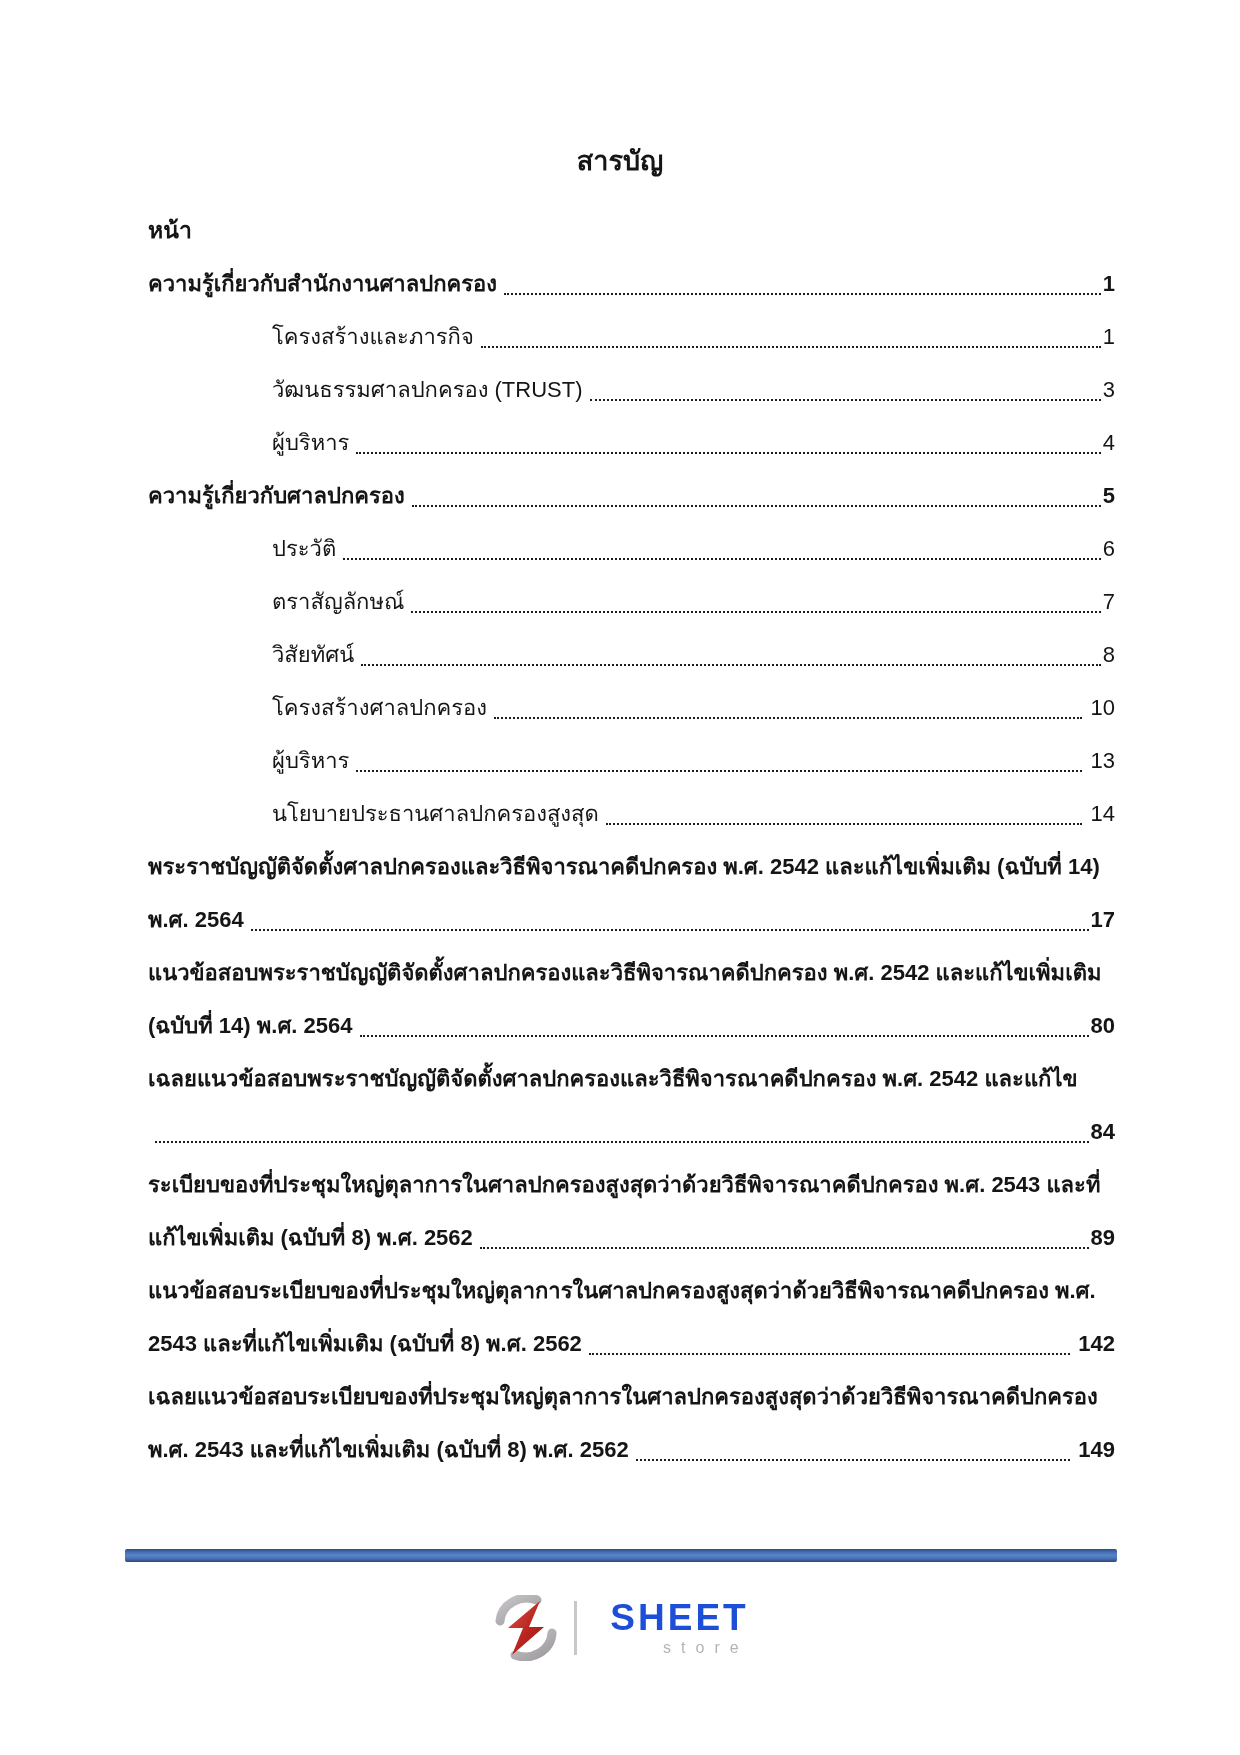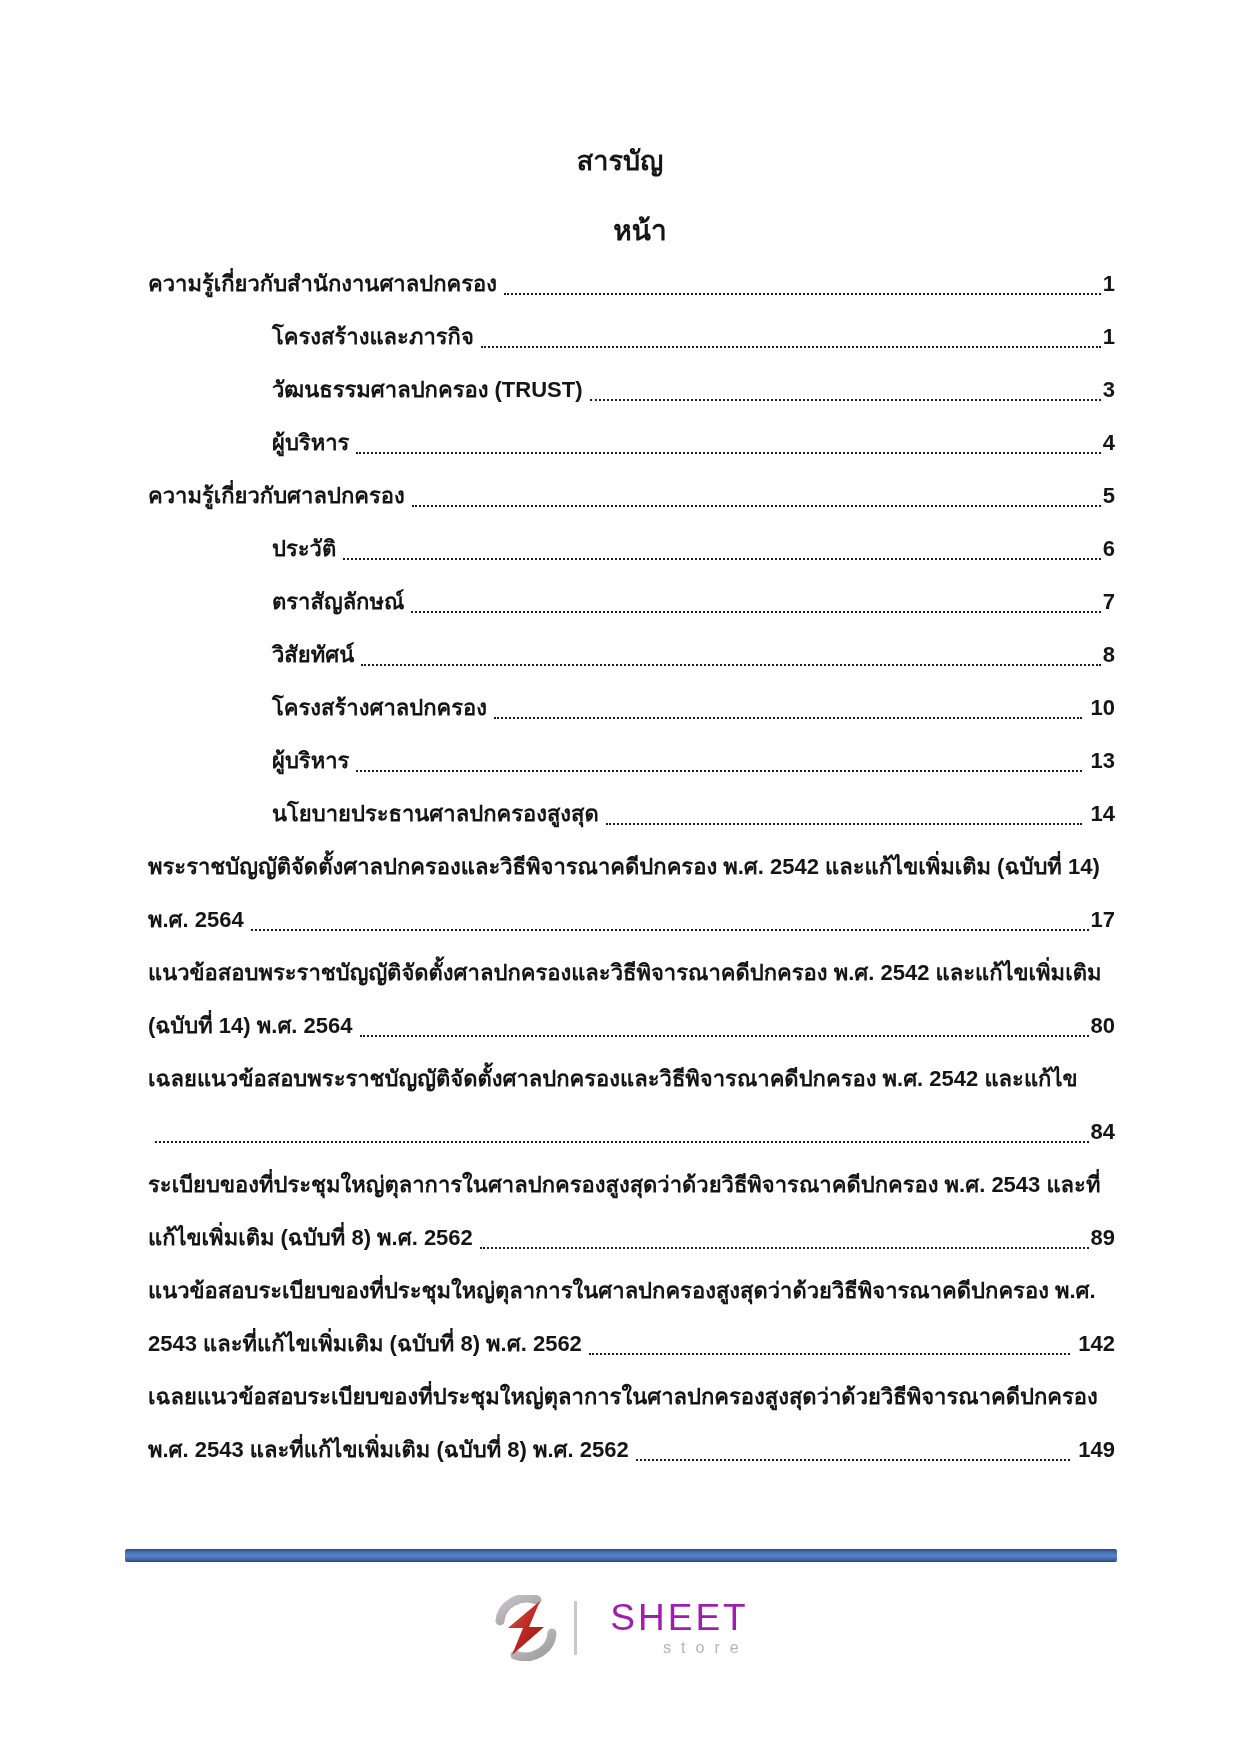--- a/index.html
+++ b/index.html
@@ -7,24 +7,24 @@
     width:1240px;height:1755px;background:#ffffff;color:#151515;
     font-family:"Liberation Sans","DejaVu Sans",sans-serif;
     position:relative;overflow:hidden;
   }
   .doc-title{
     margin-top:134px;height:54px;line-height:54px;
     text-align:center;font-size:27px;font-weight:bold;
   }
   .page-col-head{
     margin:16px 108px 0 148px;height:53px;line-height:53px;
-    text-align:center;font-size:28px;font-weight:bold;
+    text-align:left;font-size:23px;font-weight:bold;
   }
   .toc{margin:0 125px 0 148px;}
-  .toc-entry{font-size:22px;font-weight:bold;}
+  .toc-entry{font-size:22px;font-weight:normal;}
   .toc-entry.bold{font-weight:bold;}
   .toc-entry.indent{padding-left:124px;}
   .toc-line{display:flex;line-height:53px;}
   .toc-line .txt{white-space:nowrap;}
   .l1{line-height:53px;white-space:nowrap;overflow:hidden;}
   .leader{
     flex:1 1 auto;min-width:24px;height:0;
     border-bottom:2.6px dotted #1c1c1c;
     align-self:flex-end;margin:0 2px 15px 7px;
   }
@@ -34,21 +34,21 @@
     background:linear-gradient(180deg,#2c4a7c 0%,#3f6ab0 20%,#5b83c7 48%,#4a72b8 72%,#2b4878 100%);
   }
   .footer-logo{
     margin-top:20px;display:flex;justify-content:center;
     align-items:center;gap:13px;height:92px;
   }
   .logo-mark{width:70px;height:66px;flex:0 0 auto;}
   .logo-divider{width:3px;height:54px;background:#c9c7c9;flex:0 0 auto;}
   .logo-textcol{display:flex;flex-direction:column;justify-content:center;}
   .brand-main{
-    font-size:37px;font-weight:normal;color:#a21caf;
+    font-size:37px;font-weight:bold;color:#1d4ed8;
     letter-spacing:3px;line-height:36px;margin-left:20px;
   }
   .brand-sub{
     font-size:16px;color:#b6b3b6;letter-spacing:10px;
     line-height:18px;margin-top:3px;padding-left:3px;text-align:right;
   }
 </style>
 </head>
 <body>
 

